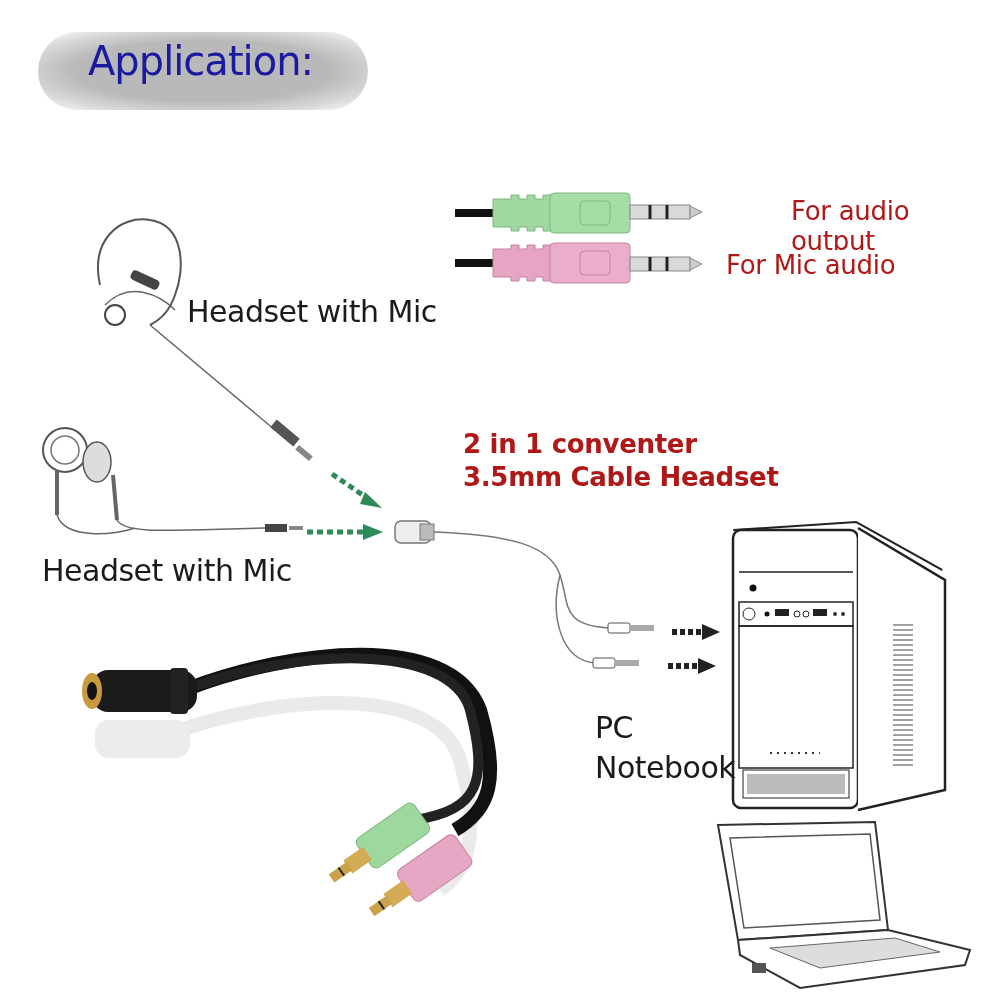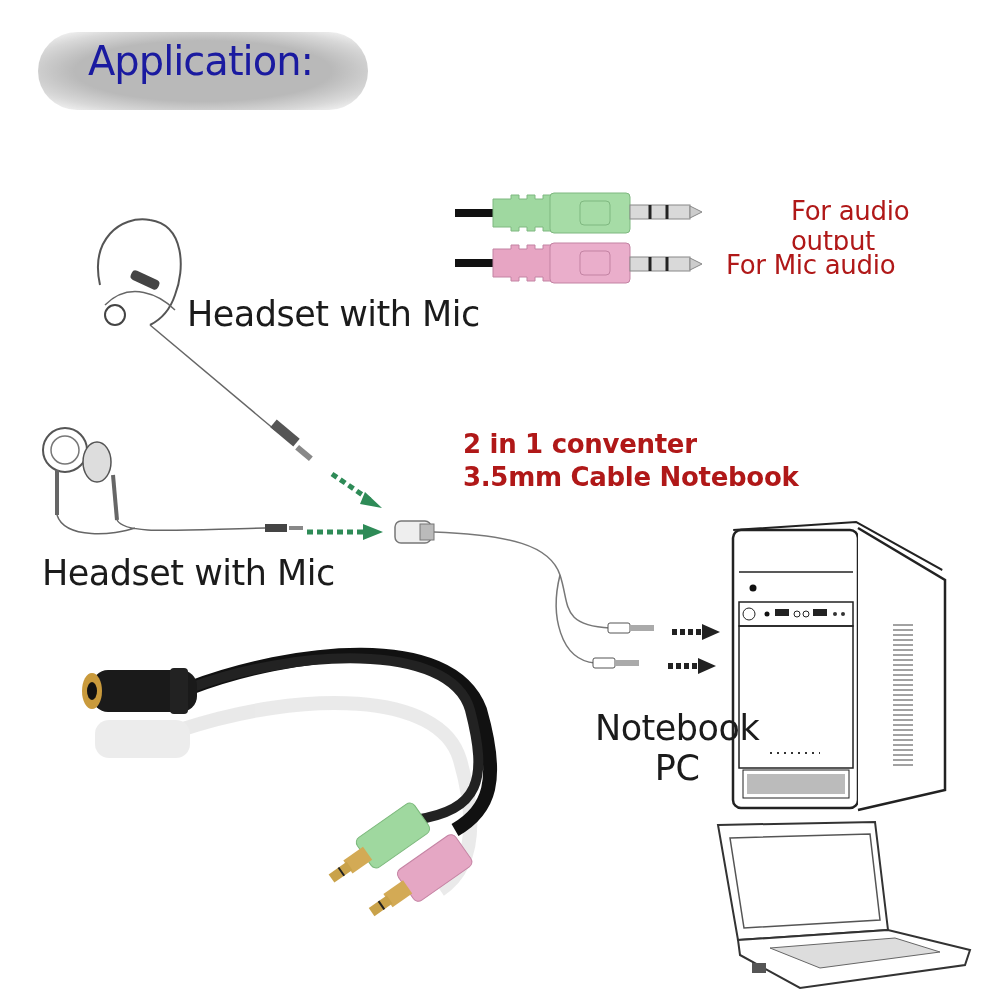--- a/index.html
+++ b/index.html
@@ -4,21 +4,21 @@
 <style>
   html, body { margin:0; padding:0; background:#fff; }
   body { width:1001px; height:1001px; position:relative; overflow:hidden; font-family:"DejaVu Sans", sans-serif; }
   .abs { position:absolute; }
   .title-pill {
     left:38px; top:32px; width:330px; height:78px; border-radius:40px;
     background:radial-gradient(ellipse at center, #b9b9b9 55%, #d8d8d8 78%, rgba(255,255,255,0) 100%);
     filter:blur(0.5px);
   }
   .title-text { left:88px; top:38px; font-size:40px; color:#1a1aa0; letter-spacing:-1px; font-family:"DejaVu Sans", sans-serif; font-weight:normal; }
-  .lbl-dark { color:#1b1b1b; font-size:35px; letter-spacing:-0.5px;text-align:center; }
+  .lbl-dark { color:#1b1b1b; font-size:30px; letter-spacing:-0.5px; }
   .lbl-red { color:#b01818; font-size:26px; letter-spacing:-0.3px; background:#fff; }
   svg { position:absolute; overflow:visible; }
 </style>
 </head>
 <body>
 
 <div class="abs title-pill"></div>
 <div class="abs title-text">Application:</div>
 
 <svg style="left:455px;top:185px;" width="270" height="100">
@@ -81,21 +81,21 @@
   <rect x="30" y="9" width="14" height="16" fill="#bbb" stroke="#777"></rect>
   <path d="M44 17 C120 20, 160 30, 170 60 C180 90, 170 110, 220 113" fill="none" stroke="#777" stroke-width="1.5"></path>
   <path d="M170 60 C160 100, 170 145, 205 148" fill="none" stroke="#777" stroke-width="1.5"></path>
   <rect x="218" y="108" width="22" height="10" rx="2" fill="#fff" stroke="#555"></rect>
   <rect x="240" y="110" width="24" height="6" fill="#aaa"></rect>
   <rect x="203" y="143" width="22" height="10" rx="2" fill="#fff" stroke="#555"></rect>
   <rect x="225" y="145" width="24" height="6" fill="#aaa"></rect>
 </svg>
 <div class="abs lbl-red" style="left:463px;top:428px;line-height:33px;font-weight:bold;">
   <div>2 in 1 conventer</div>
-  <div>3.5mm Cable Notebook</div>
+  <div>3.5mm Cable Headset</div>
 </div>
 
 <svg style="left:672px;top:622px;" width="50" height="20">
   <line x1="0" y1="10" x2="32" y2="10" stroke="#222" stroke-width="6" stroke-dasharray="5 3"></line>
   <path d="M30 2 L48 10 L30 18 z" fill="#222"></path>
 </svg>
 <svg style="left:668px;top:656px;" width="50" height="20">
   <line x1="0" y1="10" x2="32" y2="10" stroke="#222" stroke-width="6" stroke-dasharray="5 3"></line>
   <path d="M30 2 L48 10 L30 18 z" fill="#222"></path>
 </svg>
@@ -145,22 +145,22 @@
     <line x1="168" y1="215" x2="188" y2="215"></line>
       <line x1="168" y1="220" x2="188" y2="220"></line>
     <line x1="168" y1="225" x2="188" y2="225"></line>
       <line x1="168" y1="230" x2="188" y2="230"></line>
     <line x1="168" y1="235" x2="188" y2="235"></line>
       <line x1="168" y1="240" x2="188" y2="240"></line>
     <line x1="168" y1="245" x2="188" y2="245"></line>
   </g>
 </svg>
 <div class="abs lbl-dark" style="left:595px;top:708px;line-height:40px;">
+  <div>PC</div>
   <div>Notebook</div>
-  <div>PC</div>
 </div>
 
 <svg style="left:710px;top:820px;" width="270" height="170">
   <path d="M8 5 L165 2 L178 110 L28 120 Z" fill="#fff" stroke="#333" stroke-width="2"></path>
   <path d="M20 18 L160 14 L170 100 L34 108 Z" fill="none" stroke="#555" stroke-width="1.5"></path>
   <path d="M28 120 L178 110 L260 130 L255 145 L90 168 L30 135 Z" fill="#fff" stroke="#333" stroke-width="2"></path>
   <path d="M60 128 L185 118 L230 132 L110 148 Z" fill="#ddd" stroke="#666"></path>
   <rect x="42" y="143" width="14" height="10" fill="#555"></rect>
 </svg>
 

